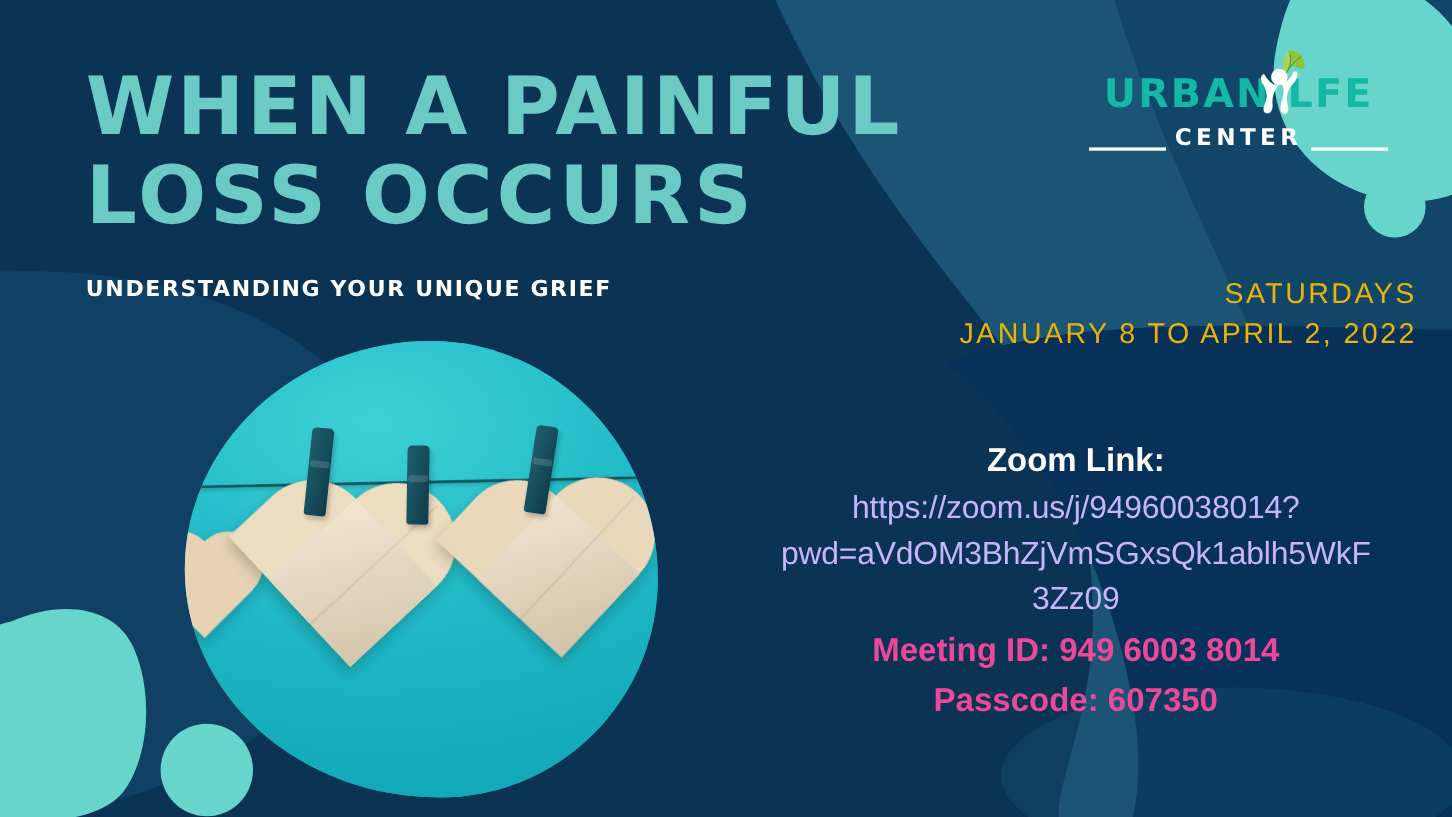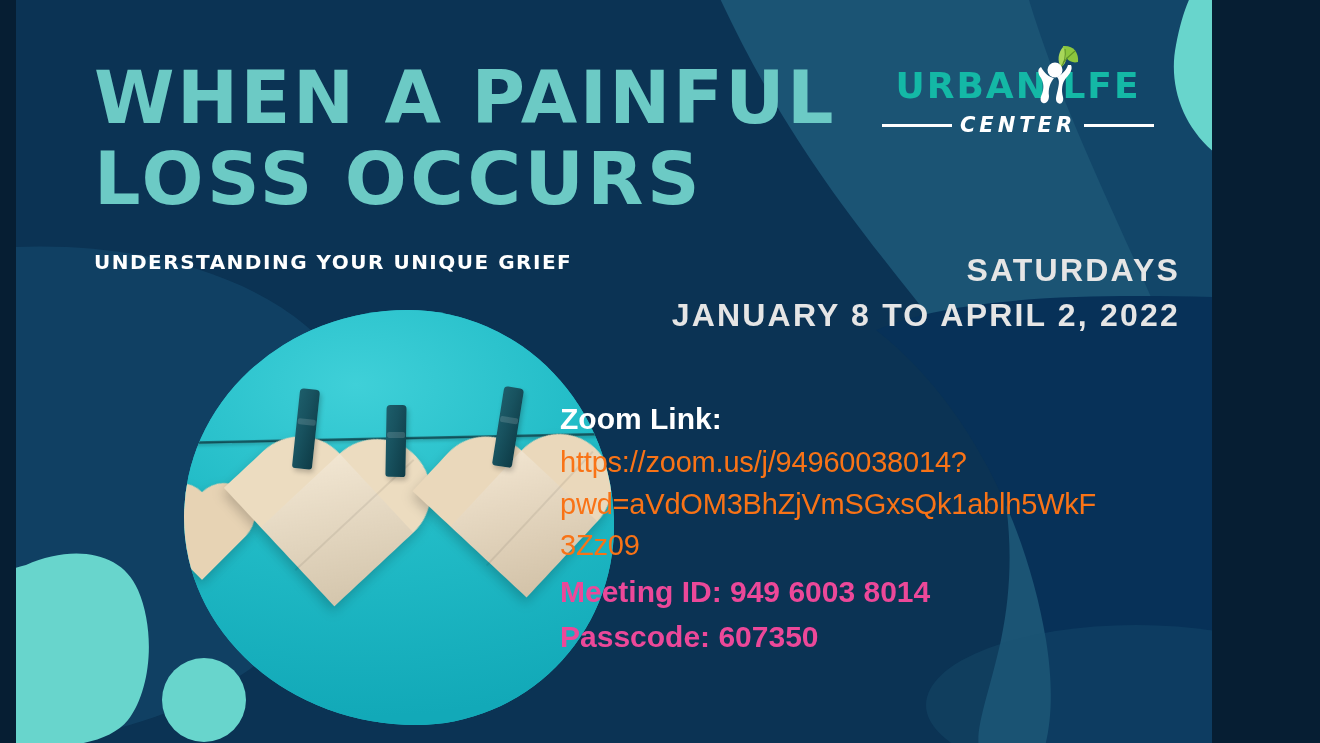--- a/index.html
+++ b/index.html
@@ -2,26 +2,25 @@
 <html><head>
 <meta charset="utf-8">
 <style>
   html, body {
     margin: 0;
     padding: 0;
     background: #061e33;
   }
   #poster {
     position: relative;
-    width: 1196px;
+    width: 1320px;
     height: 743px;
     overflow: hidden;
     background: #0b3354;
     font-family: "Liberation Sans", sans-serif;
-    margin-left: 16px;
     -webkit-font-smoothing: antialiased;
   }
 
   
   .bg-layer {
     position: absolute;
     inset: 0;
     width: 1320px;
     height: 743px;
     pointer-events: none;
@@ -178,25 +177,24 @@
   }
   .logo-mark {
     position: absolute;
     right: 72px;
     top: -25px;
     width: 52px;
     height: 62px;
   }
   .logo-center-row {
     display: flex;
-    align-items: center;
+    align-items: flex-end;
     gap: 8px;
     margin-top: 9px;
     justify-content: center;
-    font-style: italic;
   }
   .logo-rule {
     flex: 1 1 auto;
     height: 3px;
     background: #ffffff;
   }
   .logo-sub {
     color: #ffffff;
     font-size: 21px;
     font-weight: 700;
@@ -207,47 +205,47 @@
 
   
   .schedule {
     position: absolute;
     right: 32px;
     top: 248px;
     text-align: right;
     width: 620px;
   }
   .schedule div {
-    color: #e5e5e5;
-    font-size: 32px;
+    color: #eab308;
+    font-size: 26px;
     line-height: 1.42;
     letter-spacing: 2.2px;
     font-family: "Liberation Sans", sans-serif;
-    font-weight: 700;
+    font-weight: 400;
     text-transform: uppercase;
     white-space: nowrap;
   }
 
   
   .zoominfo {
     position: absolute;
     right: 32px;
     top: 400px;
-    text-align: left;
+    text-align: center;
     width: 620px;
   }
   .zoom-label {
     color: #ffffff;
     font-size: 30px;
     font-weight: 700;
     font-family: "Liberation Sans", sans-serif;
     line-height: 1.28;
   }
   .zoom-url {
-    color: #f97316;
+    color: #c4b5fd;
     font-size: 29px;
     font-weight: 400;
     font-family: "Liberation Sans", sans-serif;
     line-height: 1.42;
     letter-spacing: -0.2px;
     word-break: break-all;
     margin-top: 4px;
   }
   .zoom-meta {
     color: #ec4899;

